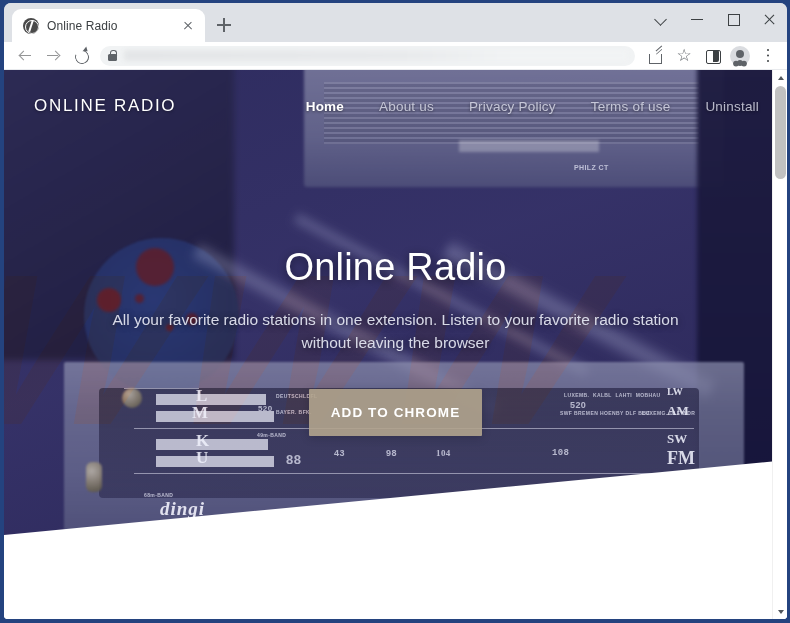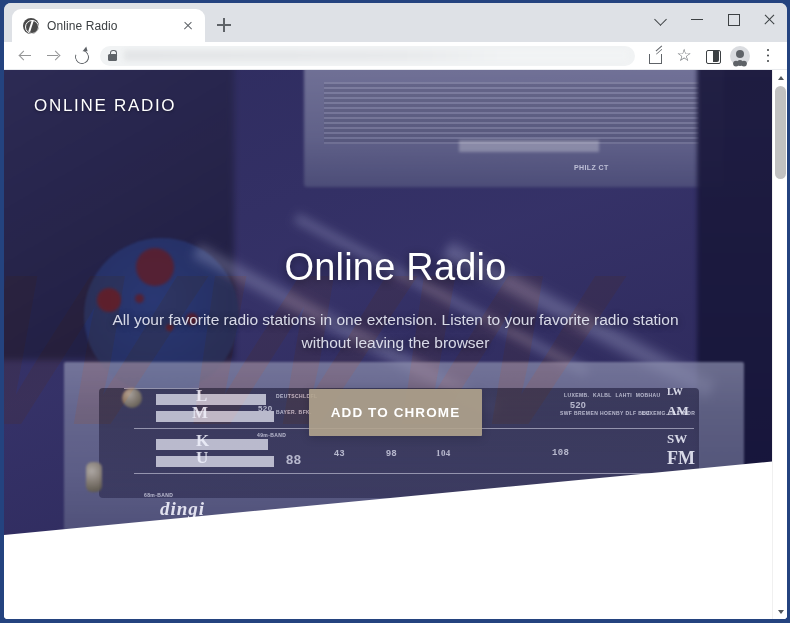--- a/index.html
+++ b/index.html
@@ -776,20 +776,27 @@
           <div class="knob" style="left:118px; top:318px; width:20px; height:20px;"></div>
 
           <div class="knob" style="left:82px;  top:392px; width:16px; height:30px; border-radius:6px;"></div>
 
         </div>
 
         <div class="watermark">WWW</div>
 
         <div class="site-nav">
           <div class="brand">ONLINE RADIO</div>
+          <div class="nav-links">
+            <a class="nav-link active">Home</a>
+            <a class="nav-link">About us</a>
+            <a class="nav-link">Privacy Policy</a>
+            <a class="nav-link">Terms of use</a>
+            <a class="nav-link">Uninstall</a>
+          </div>
         </div>
 
         <div class="hero-copy">
           <h1 class="hero-title">Online Radio</h1>
           <p class="hero-sub">All your favorite radio stations in one extension. Listen to your favorite radio station without leaving the browser</p>
         </div>
 
         <div class="cta-wrap">
           <button class="cta-btn">ADD TO CHROME</button>
         </div>

